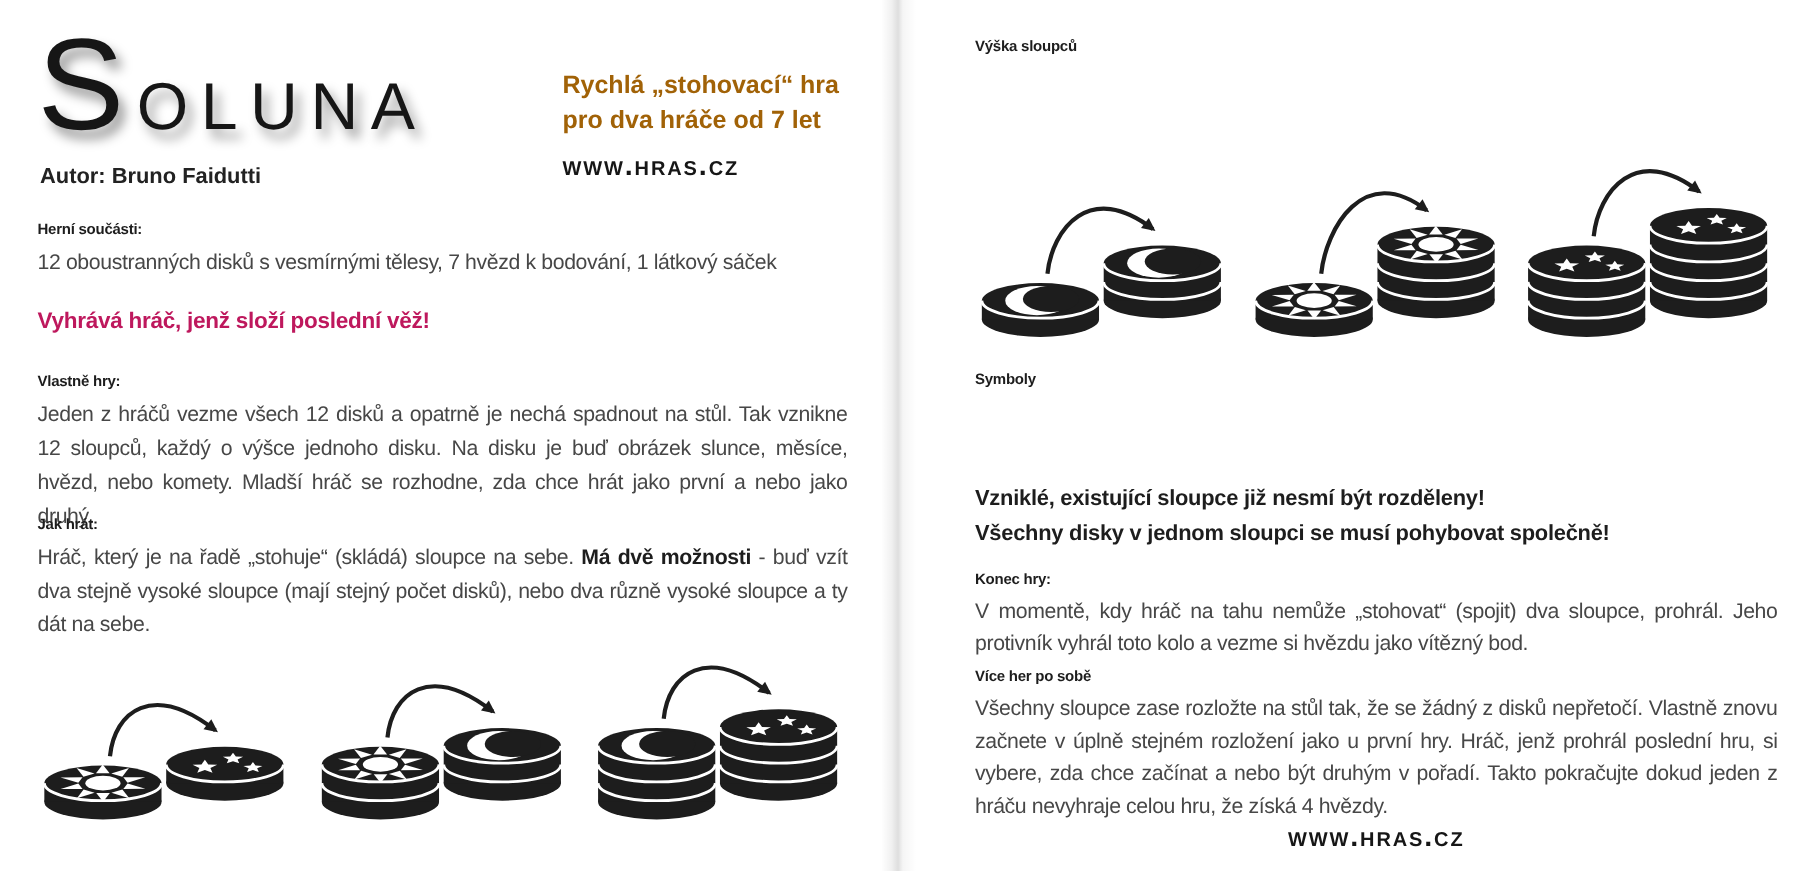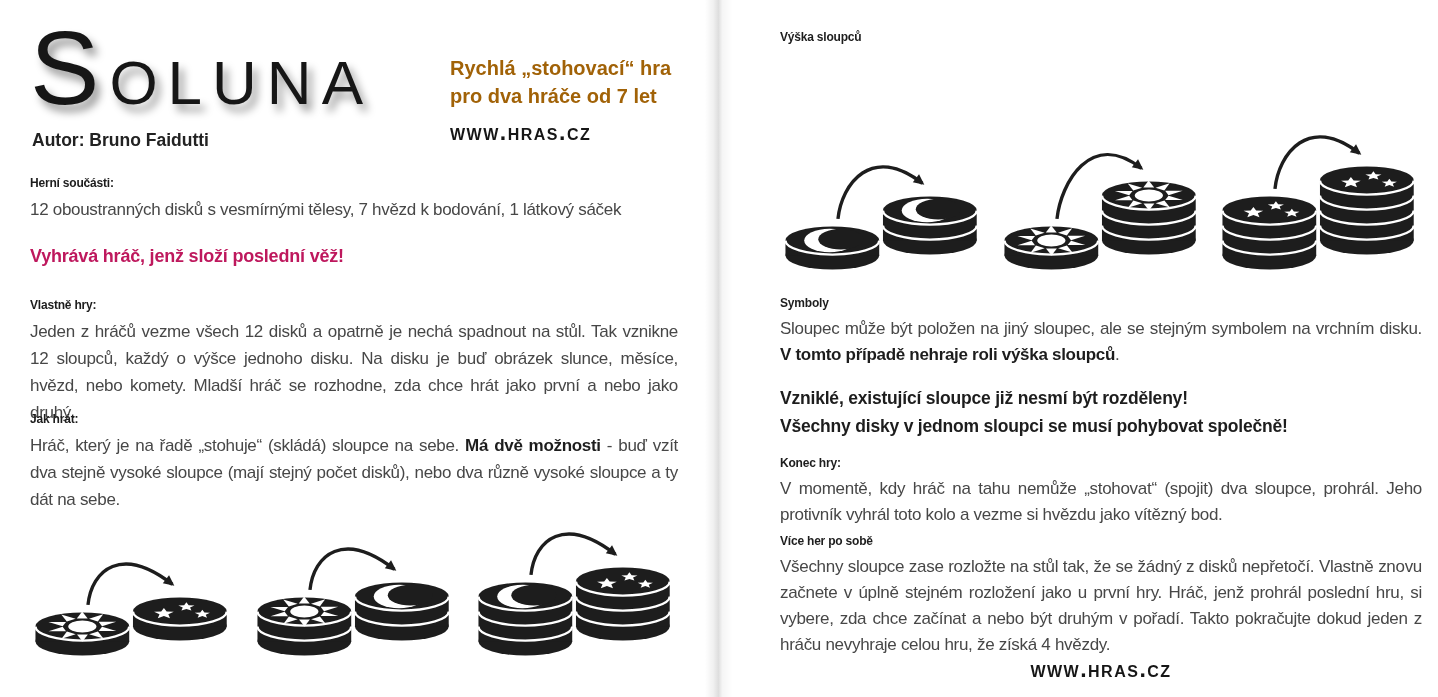--- a/index.html
+++ b/index.html
@@ -17,21 +17,21 @@
   .h{font-weight:bold;font-size:12px;line-height:26px;color:#1d1d1d;letter-spacing:-0.2px;}
   .b{margin:0;font-size:17px;line-height:27px;color:#474747;letter-spacing:-0.3px;}
   .page-right .b{line-height:26px;}
   .just{text-align:justify;}
   .b strong{color:#1d1d1d;font-weight:bold;}
   .bold-line{position:absolute;left:0;margin:0;font-weight:bold;font-size:18px;color:#be185d;letter-spacing:-0.2px;}
   .warn{margin:0;font-weight:bold;font-size:17.5px;line-height:28px;color:#1d1d1d;letter-spacing:-0.2px;}
   .title{position:absolute;left:0;top:16px;margin:0;font-weight:400;color:#161616;
     letter-spacing:10px;line-height:1;text-shadow:5px 7px 9px rgba(0,0,0,0.40);}
   .t-init{font-size:104px;}
-  .t-rest{font-size:62px;}
+  .t-rest{font-size:53px;}
   .author{position:absolute;left:2px;top:130px;font-size:17.5px;font-weight:600;color:#222;}
   .tagline{position:absolute;left:420px;top:54px;font-weight:bold;font-size:20px;line-height:28px;color:#a16207;}
   .site{font-weight:bold;font-variant:small-caps;letter-spacing:1.5px;color:#161616;font-size:23px;}
   .site-top{position:absolute;left:420px;top:119px;}
   .site-bottom{position:absolute;left:0;top:656px;width:100%;text-align:center;}
   .illus{position:absolute;left:0;width:100%;display:flex;justify-content:space-between;}
   .pair{width:205px;height:150px;display:block;}
 </style>
 </head>
 <body>
@@ -273,21 +273,20 @@
               <path d="M7.0 -18.0 L9.4 -12.3 L15.6 -11.8 L10.9 -7.7 L12.3 -1.7 L7.0 -5.0 L1.7 -1.7 L3.1 -7.7 L-1.6 -11.8 L4.6 -12.3 Z" fill="#fff"></path>
               <path d="M24.0 -3.5 L26.2 1.9 L32.1 2.4 L27.6 6.2 L29.0 11.9 L24.0 8.8 L19.0 11.9 L20.4 6.2 L15.9 2.4 L21.8 1.9 Z" fill="#fff"></path>
             </g>
           </g>
           <path d="M 60 65 C 64 27 96 -15 150 27" stroke="#1d1d1d" stroke-width="3.6" fill="none" marker-end="url(#arrowhead)"></path>
         </svg>
     </div>
 
     <div class="sec" style="top:290px">
       <div class="h">Symboly</div>
-      <p class="b just"><span>Sloupec může být položen na jiný sloupec, ale se stejným symbolem na vrchním disku. </span><strong>V tomto případě nehraje roli výška sloupců</strong><span>.</span></p>
     </div>
 
     <div class="sec" style="top:384px">
       <p class="warn">Vzniklé, existující sloupce již nesmí být rozděleny!</p>
       <p class="warn">Všechny disky v jednom sloupci se musí pohybovat společně!</p>
     </div>
 
     <div class="sec" style="top:450px">
       <div class="h">Konec hry:</div>
       <p class="b just">V momentě, kdy hráč na tahu nemůže „stohovat“ (spojit) dva sloupce, prohrál. Jeho protivník vyhrál toto kolo a vezme si hvězdu jako vítězný bod.</p>

